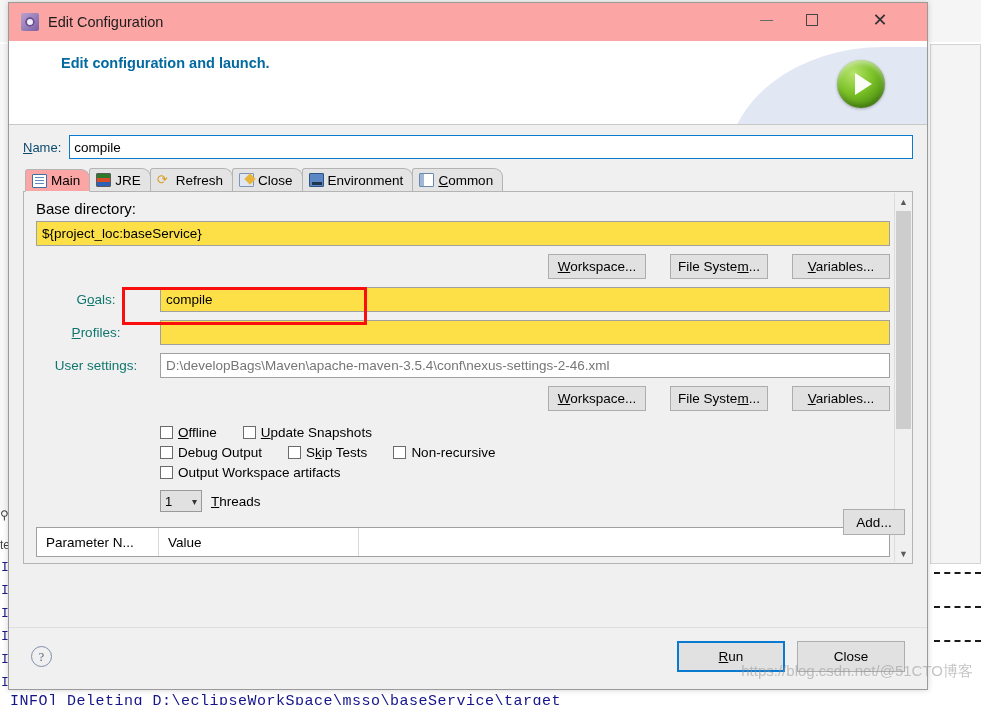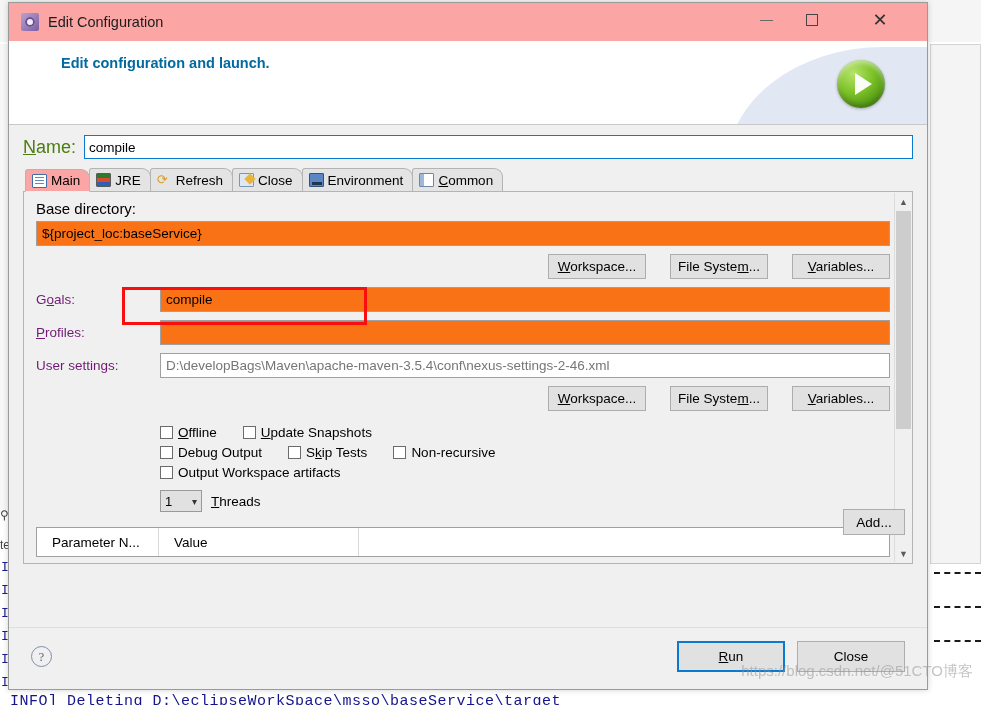--- a/index.html
+++ b/index.html
@@ -135,21 +135,21 @@
 
   
   #dlg-body {
     position: relative;
     height: 550px;
     background: #f0f0f0;
     padding: 10px 14px 0 14px;
   }
 
   .row-name { display: flex; align-items: center; margin-bottom: 9px; }
-  .lbl { color: #4d7c0f; font-size: 18px; }
+  .lbl { color: #0c4a6e; font-size: 13px; }
   .lbl u { text-decoration: underline; }
   #name-input {
     flex: 1;
     height: 24px;
     margin-left: 8px;
     border: 1px solid #0a7ad1;
     background: #fff;
     padding: 0 4px;
     font-family: "Liberation Sans", sans-serif;
     font-size: 13.5px;
@@ -232,21 +232,21 @@
     padding: 8px 0 0 0;
     overflow: hidden;
   }
   #tabpanel-inner { padding: 0 22px 0 12px; }
 
   .fieldlabel { font-size: 15px; color: #000; margin-bottom: 4px; }
   .textinput {
     width: 100%;
     height: 25px;
     border: 1px solid #a0a0a0;
-    background: #f97316;
+    background: #fde047;
     padding: 0 5px;
     font-size: 13.5px;
     font-family: "Liberation Sans", sans-serif;
     color: #000;
     outline: none;
   }
   .textinput.readonly { color: #767676; background:#fff; }
 
   .btnrow { display: flex; justify-content: flex-end; gap: 24px; margin-top: 8px; }
   .pbtn {
@@ -255,22 +255,22 @@
     background: #e1e1e1;
     font-size: 13.5px;
     font-family: "Liberation Sans", sans-serif;
     color: #000;
     cursor: default;
   }
   .pbtn u { text-decoration: underline; }
 
   .labeled-row { display: flex; align-items: center; margin-top: 8px; }
   .labeled-row .lcell {
-    width: 124px; text-align: left; padding-right: 4px;
-    font-size: 13.5px; color:#701a75; flex: none;
+    width: 124px; text-align: center; padding-right: 4px;
+    font-size: 13.5px; color:#0f766e; flex: none;
   }
   .labeled-row .fcell { flex: 1; }
 
   .cbgrid { margin: 14px 0 0 124px; }
   .cbline { display: flex; align-items: center; margin-bottom: 5px; }
   .cb {
     width: 13px; height: 13px;
     border: 1px solid #6b6b6b;
     background: #fff;
     margin-right: 5px;
@@ -296,21 +296,21 @@
     position: absolute;
     left: 12px; right: 22px; bottom: 6px;
     height: 30px;
     border: 1px solid #a0a0a0;
     background: #fff;
     display: flex;
   }
   .thcell {
     height: 100%;
     display: flex; align-items: center;
-    padding-left: 15px;
+    padding-left: 9px;
     border-right: 1px solid #d8d8d8;
     font-size: 13.5px;
     color: #000;
     background: #fff;
   }
   .th-name { width: 122px; }
   .th-value { width: 200px; }
   .th-rest { flex: 1; border-right: none; }
   #add-btn {
     position: absolute;

